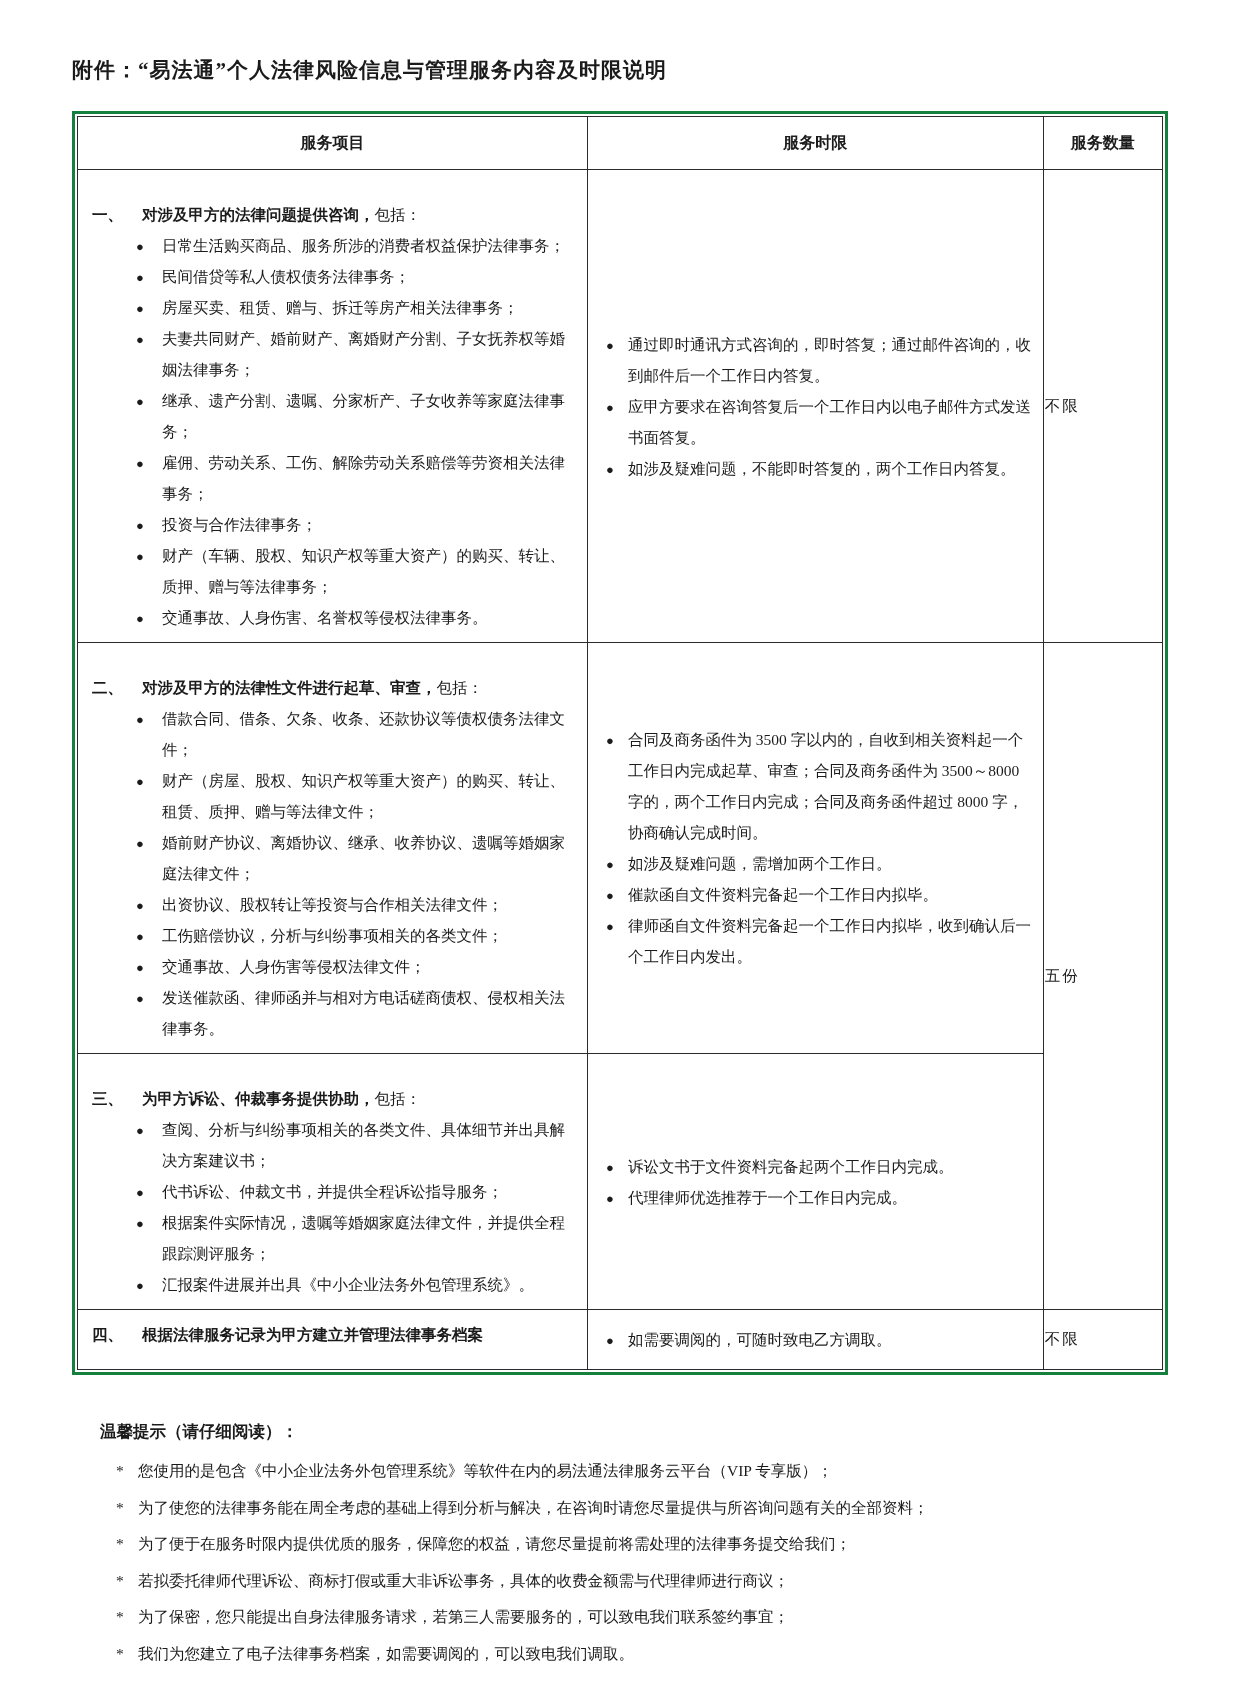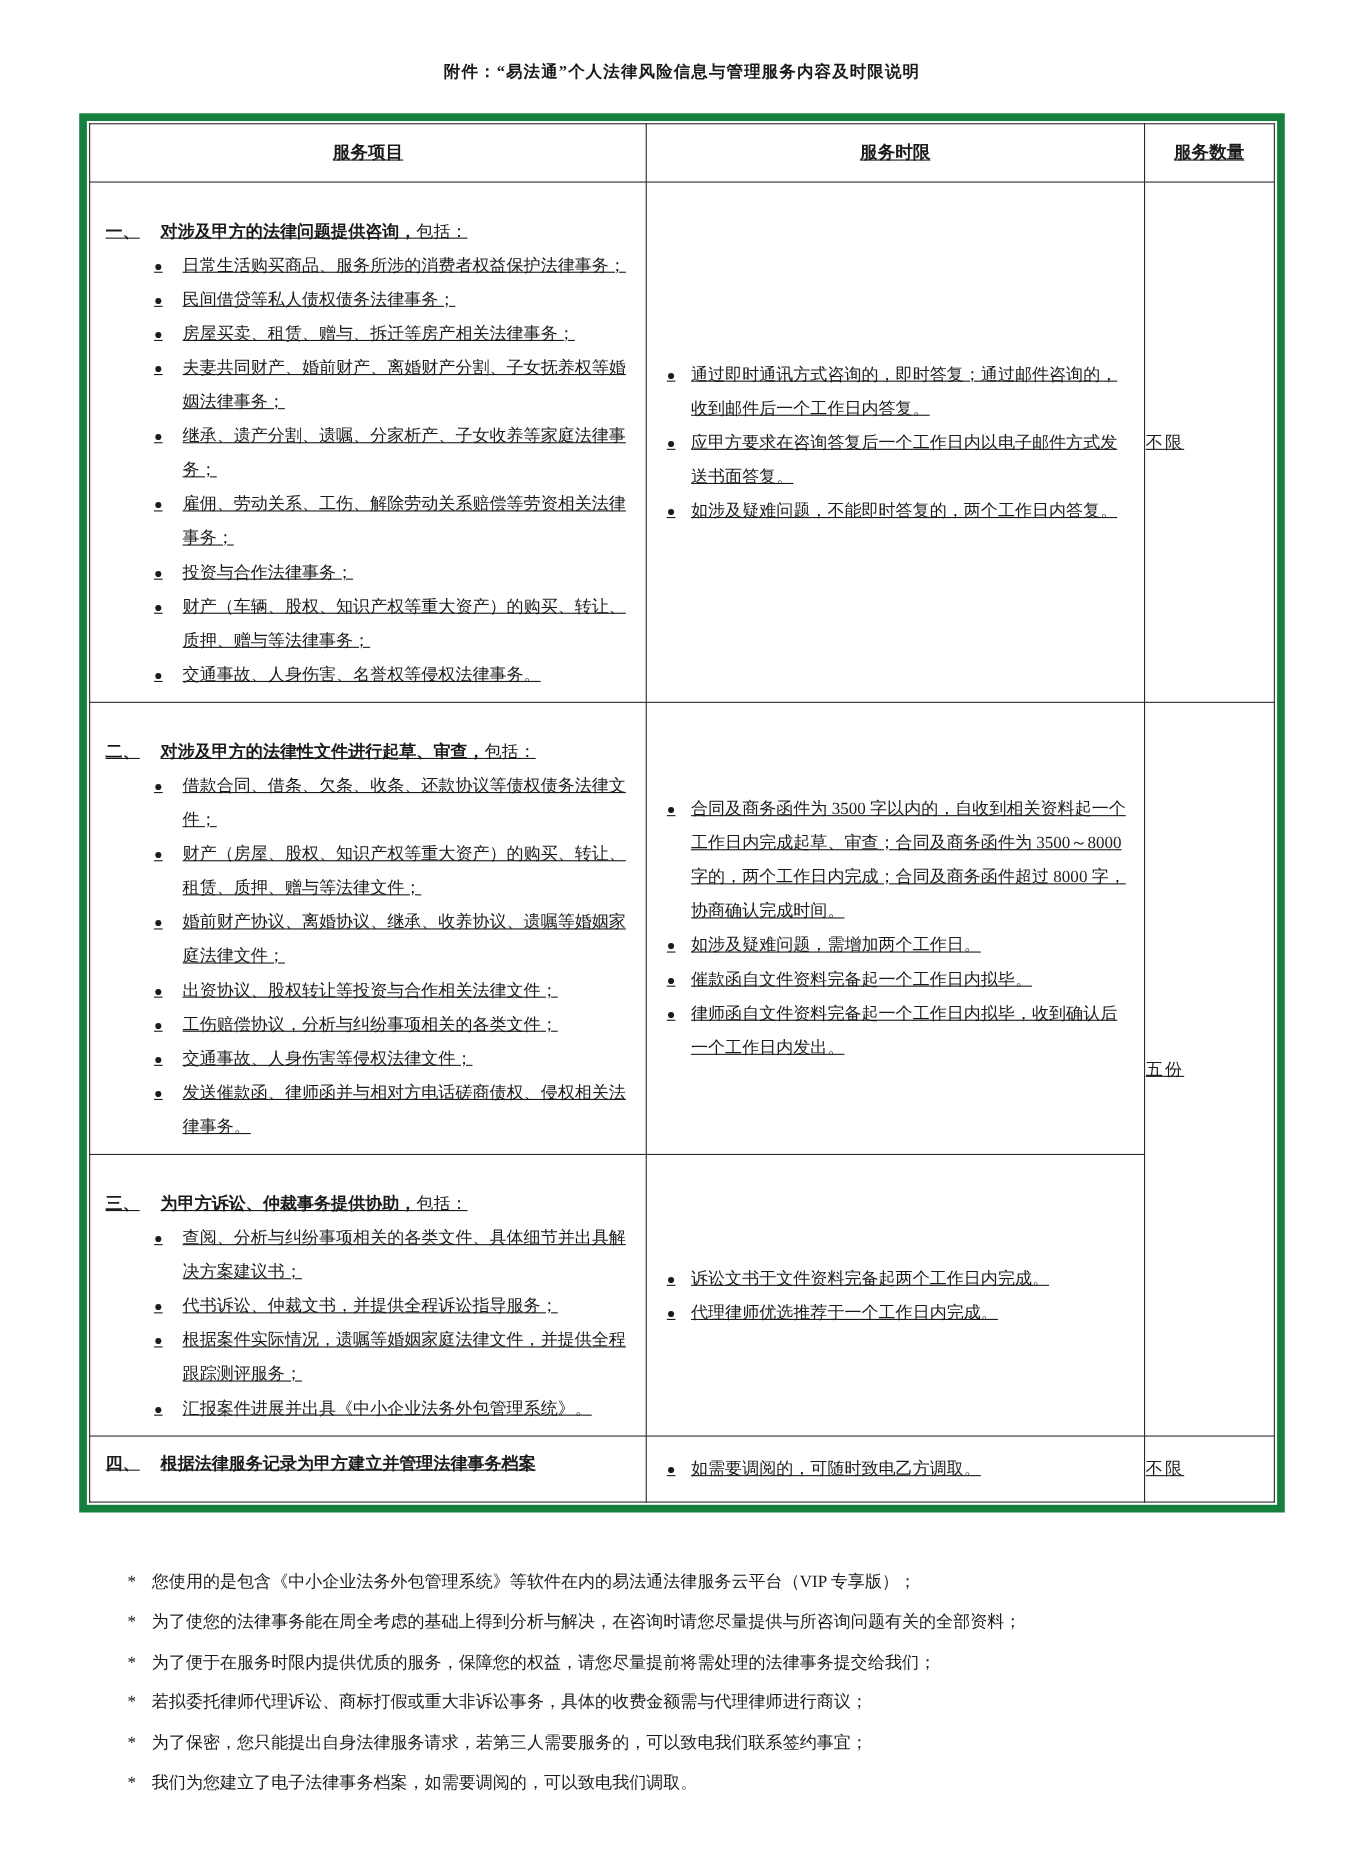--- a/index.html
+++ b/index.html
@@ -8,31 +8,29 @@
     min-height:1683px;
     background:#ffffff;
     color:#1b1b1b;
     font-family:"Liberation Serif","DejaVu Serif",serif;
     position:relative;
     box-sizing:border-box;
     padding:56px 72px 0 72px;
   }
   .doc-title{
     margin:0;
-    text-align:center;
-    font-size:15px;
+    font-size:21px;
     font-weight:bold;
     letter-spacing:1px;
     line-height:1.4;
   }
   .table-frame{
     margin-top:26px;
-    border:7px solid #15803d;
+    border:3px solid #15803d;
     padding:2px;
-    text-decoration:underline;
   }
   table.service-table{
     width:100%;
     border-collapse:collapse;
     table-layout:fixed;
   }
   .service-table col.c1{width:47%;}
   .service-table col.c2{width:42%;}
   .service-table col.c3{width:11%;}
   .service-table th,.service-table td{
@@ -293,20 +291,21 @@
               <span class="bullet-text">如需要调阅的，可随时致电乙方调取。</span>
             </div>
           </td>
           <td class="cell cell-qty">不限</td>
         </tr>
       </tbody>
   </table>
 </div>
 
 <div class="notes">
+  <div class="notes-title">温馨提示（请仔细阅读）：</div>
   <div class="notes-list" id="notes-list">
       <div class="note-item">
         <span class="note-marker">*</span>
         <span class="note-text">您使用的是包含《中小企业法务外包管理系统》等软件在内的易法通法律服务云平台（VIP 专享版）；</span>
       </div>
       <div class="note-item">
         <span class="note-marker">*</span>
         <span class="note-text">为了使您的法律事务能在周全考虑的基础上得到分析与解决，在咨询时请您尽量提供与所咨询问题有关的全部资料；</span>
       </div>
       <div class="note-item">

